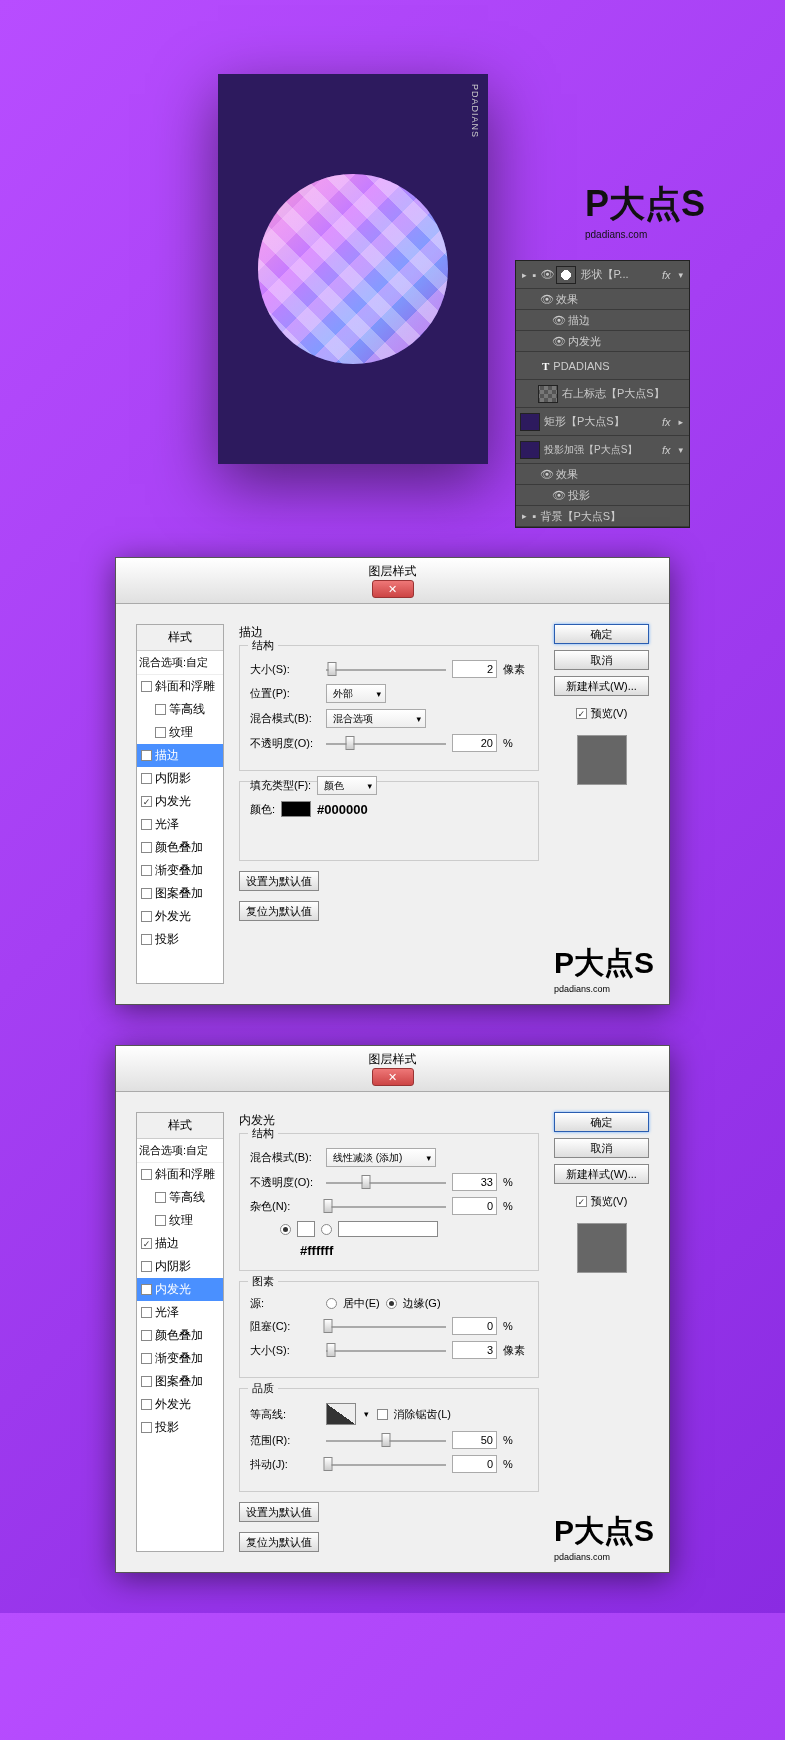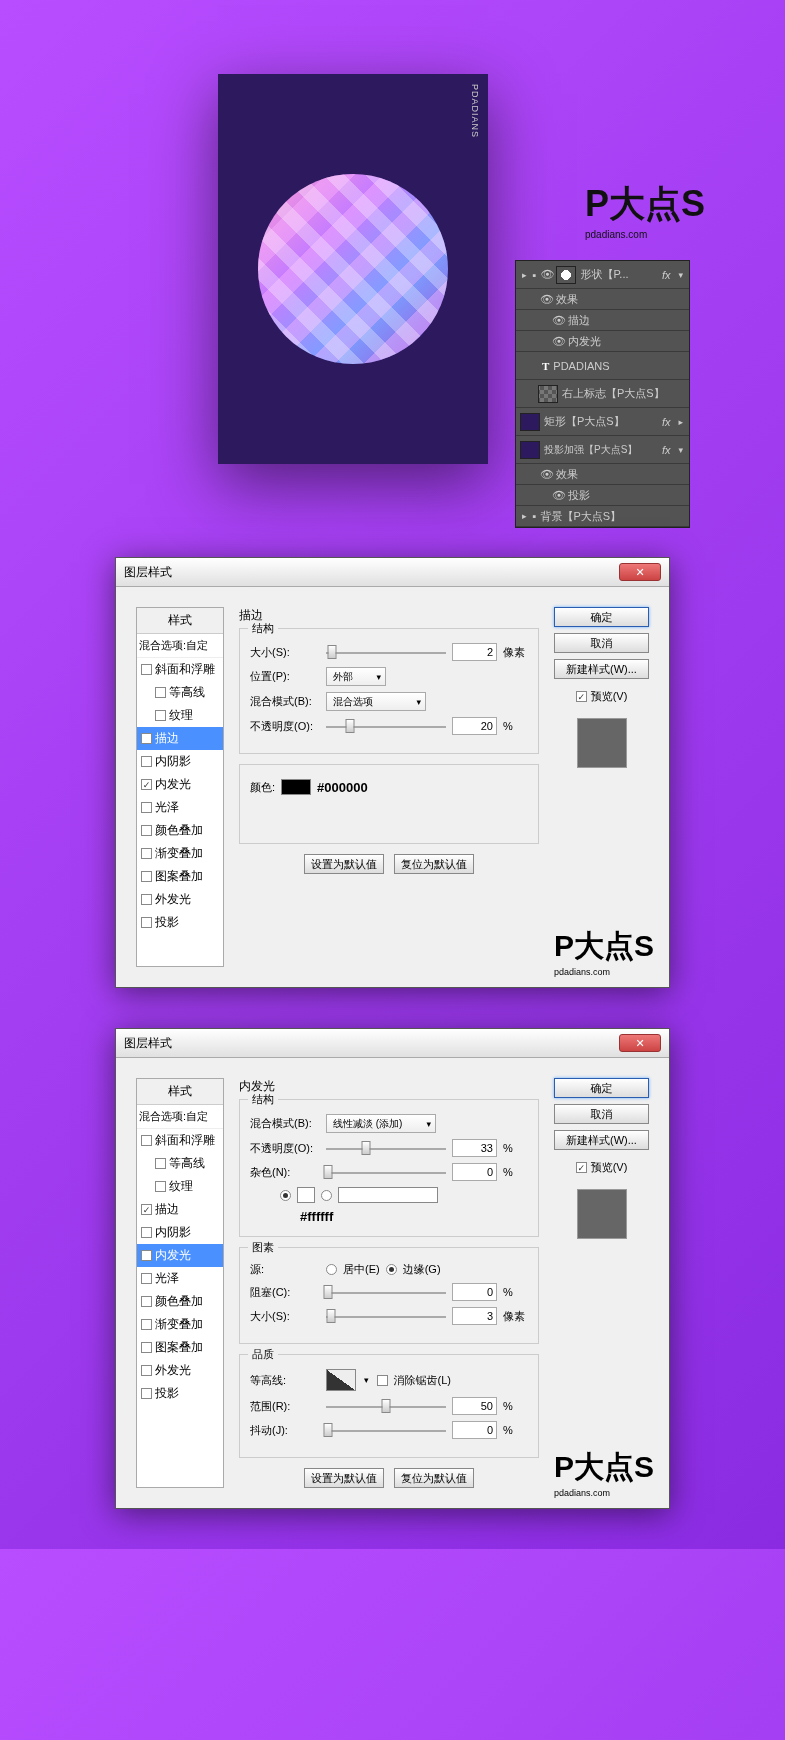--- a/index.html
+++ b/index.html
@@ -15,21 +15,21 @@
 .wm1 small { font-size: 10px; display: block; font-weight: normal;}
 .layers-panel { position: absolute; right: 95px; top: 260px; width: 175px; background: #535353; color: #ccc; font-size: 11px; border: 1px solid #222;}
 .layer-row { display: flex; align-items: center; padding: 3px 4px; border-bottom: 1px solid #3a3a3a; gap: 4px; height: 21px;}
 .layer-row.tall { height: 28px;}
 .eye { width: 12px; text-align: center; }
 .layer-thumb { width: 20px; height: 18px; background: #888; border: 1px solid #222; flex-shrink: 0;}
 .fx-label { margin-left: auto; font-style: italic; padding-right: 2px;}
 .arrow { font-size: 9px; padding: 0 2px;}
 
 .dialog { width: 555px; margin: 30px auto 40px; background: #f0f0f0; border: 1px solid #555; box-shadow: 0 5px 30px rgba(0,0,0,0.5); font-size: 12px; position: relative;}
-.titlebar { background: linear-gradient(to bottom, #fff, #e0e0e0); padding: 5px 8px; display: flex; justify-content: space-between; align-items: center; border-bottom: 1px solid #aaa;}
+.titlebar { background: linear-gradient(to bottom, #fff, #e0e0e0); padding: 5px 8px; display: flex; justify-content: space-between; align-items: center; border-bottom: 1px solid #aaa; flex-direction: column;}
 .close-btn { width: 42px; height: 18px; background: linear-gradient(to bottom, #e77, #c44); border: 1px solid #933; border-radius: 3px; color: white; text-align: center; line-height: 16px; font-size: 11px;}
 .dialog-body { display: flex; padding: 20px; gap: 10px; min-height: 400px;}
 .styles-col { width: 88px; border: 1px solid #aaa; background: #fff; }
 .styles-header { padding: 4px; text-align: center; border-bottom: 1px solid #ccc; background: #f0f0f0;}
 .blend-opts { padding: 4px 2px; font-size: 11px; border-bottom: 1px solid #eee;}
 .style-item { padding: 3px 4px; display: flex; align-items: center; gap: 3px;}
 .style-item.selected { background: #4a90ff; color: white;}
 .style-item.indent { padding-left: 18px;}
 .cb { width: 11px; height: 11px; border: 1px solid #888; background: white; display: inline-flex; align-items: center; justify-content: center; font-size: 9px; flex-shrink: 0;}
 .cb.checked::after { content: '✓'; color: #333;}
@@ -50,21 +50,21 @@
 .radio { width: 11px; height: 11px; border: 1px solid #888; border-radius: 50%; background: white; display: inline-flex; align-items: center; justify-content: center;}
 .radio.checked::after { content: ''; width: 5px; height: 5px; background: #333; border-radius: 50%;}
 .color-swatch { width: 30px; height: 16px; border: 1px solid #888;}
 .gradient-swatch { width: 100px; height: 16px; border: 1px solid #888; background: linear-gradient(to right, white, white), repeating-conic-gradient(#ccc 0% 25%, white 0% 50%) 50% / 10px 10px;}
 
 .buttons-col { width: 95px; display: flex; flex-direction: column; gap: 6px; align-items: stretch;}
 .btn { height: 20px; border: 1px solid #888; background: linear-gradient(to bottom, #fff, #ddd); border-radius: 0; font-size: 11px; text-align: center; line-height: 18px; cursor: pointer;}
 .btn.primary { border-color: #2a5db0; box-shadow: 0 0 3px #6af;}
 .preview-check { display: flex; align-items: center; gap: 4px; font-size: 11px; margin-top: 4px; justify-content: center;}
 .preview-box { width: 50px; height: 50px; background: #666; border: 1px solid #999; margin: 8px auto;}
-.default-btns { display: flex; gap: 10px; justify-content: center; margin-top: 8px;}
+.default-btns { display: flex; gap: 10px; justify-content: center; margin-top: 8px; flex-direction: column;}
 .default-btns .btn { width: 80px;}
 .contour-swatch { width: 30px; height: 22px; border: 1px solid #888; background: linear-gradient(to top right, #333 50%, #eee 50%);}
 .hex-label { font-weight: bold; font-family: Arial; font-size: 13px;}
 .wm-dialog { position: absolute; right: 15px; bottom: 10px; font-family: cursive; font-weight: bold; font-size: 30px;}
 .wm-dialog small { font-size: 9px; display: block; font-weight: normal;}
 </style>
 </head>
 <body>
 
 <div class="section section1">
@@ -222,20 +222,26 @@
           <span class="form-label">不透明度(O):</span>
           <div class="slider">
               <div class="slider-track"></div>
               <div class="slider-handle" style="left:20%"></div>
             </div>
           <input class="num-input" value="20" style="">
           <span>%</span>
         </div>
       </div>
       <div class="fieldset" style="min-height:80px">
+        <div class="form-row" style="margin-top:-14px">
+          <span>填充类型(F):</span>
+          <div class="dropdown">
+              <span>颜色</span>
+            </div>
+        </div>
         <div class="form-row">
           <span>颜色:</span>
           <div class="color-swatch" style="background:#000"></div>
           <span class="hex-label">#000000</span>
         </div>
       </div>
       <div class="default-btns">
         <div class="btn">设置为默认值</div>
         <div class="btn">复位为默认值</div>
       </div>

